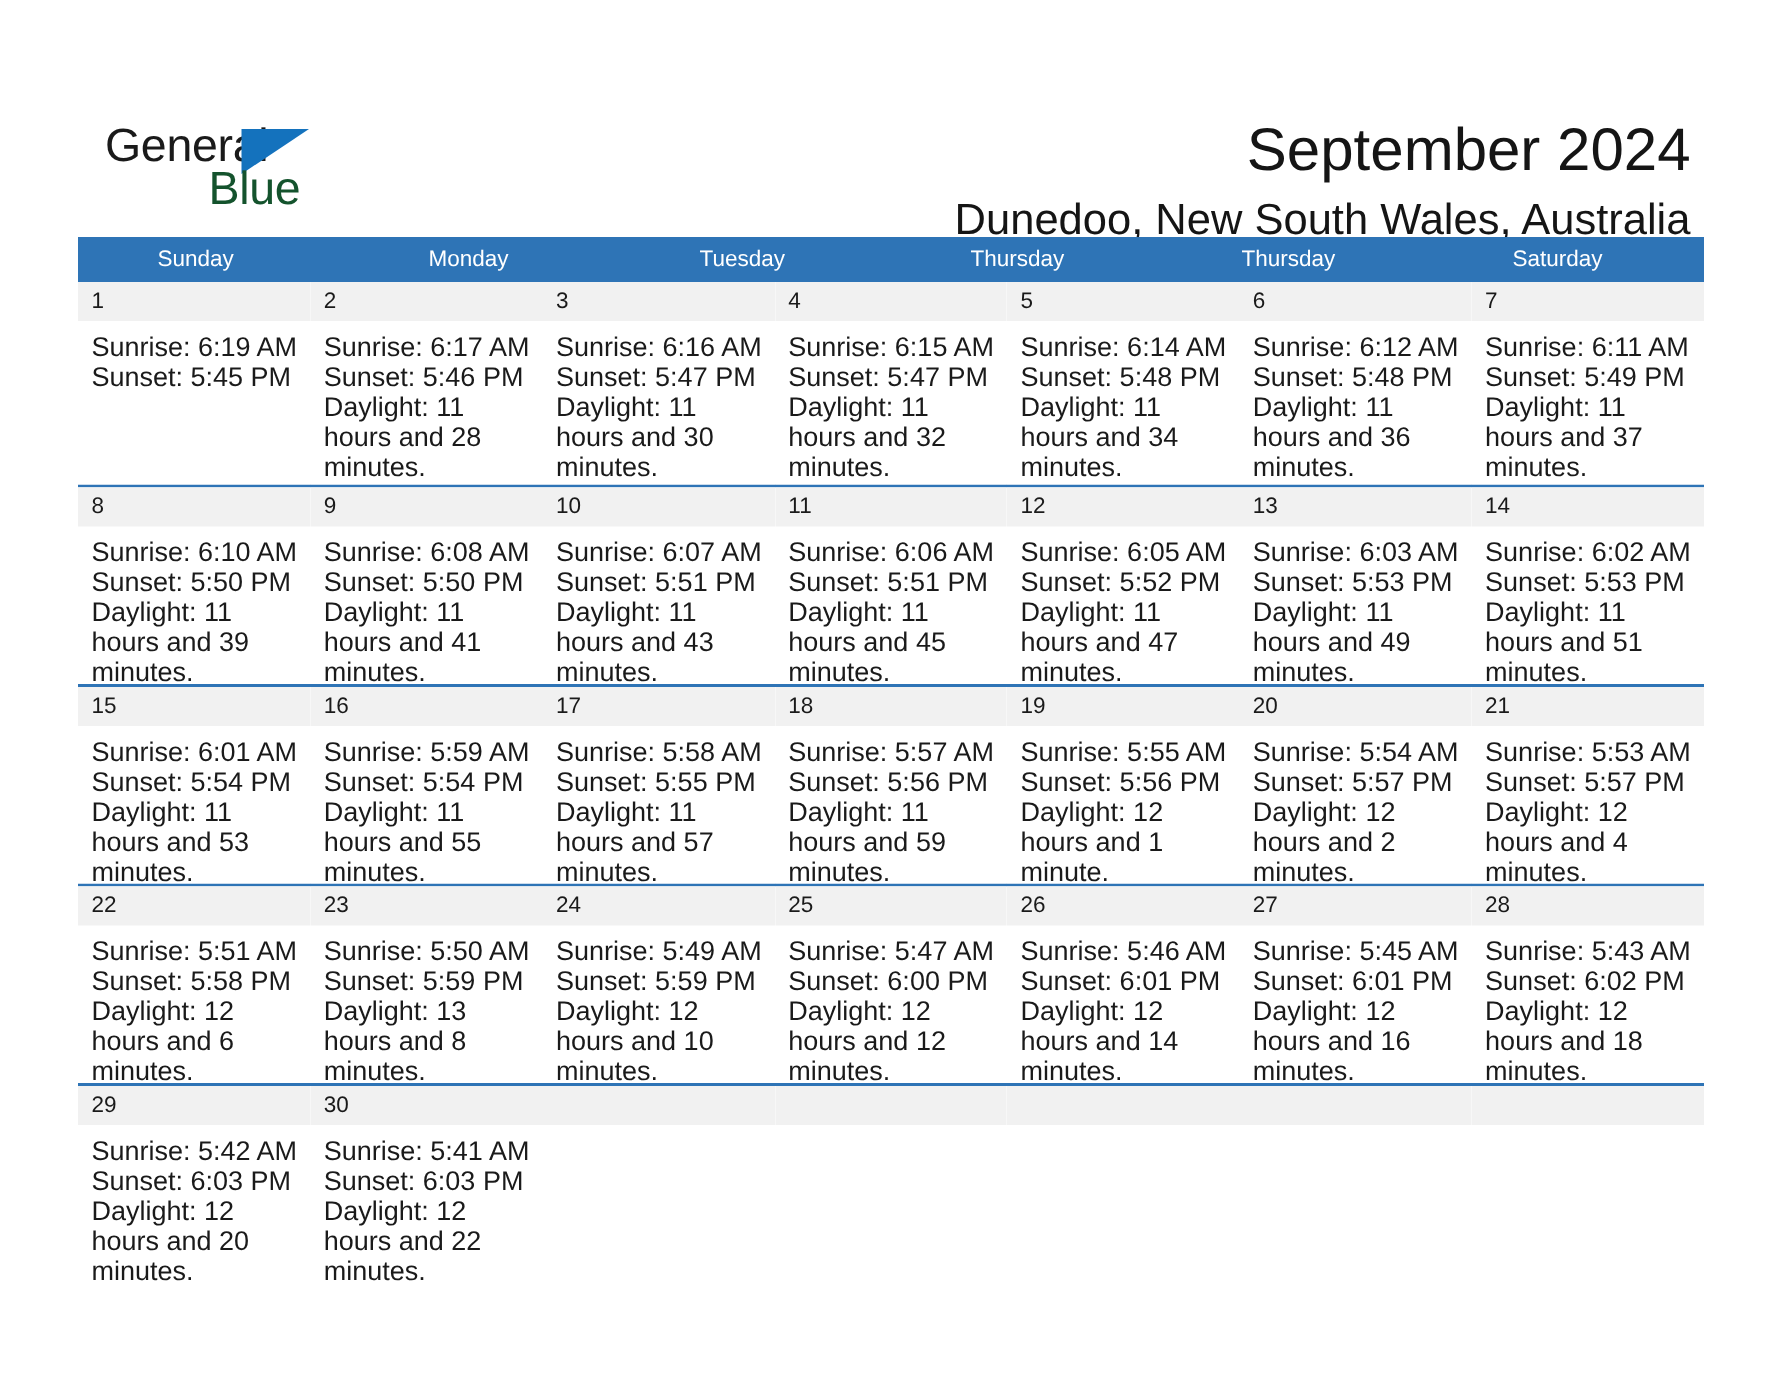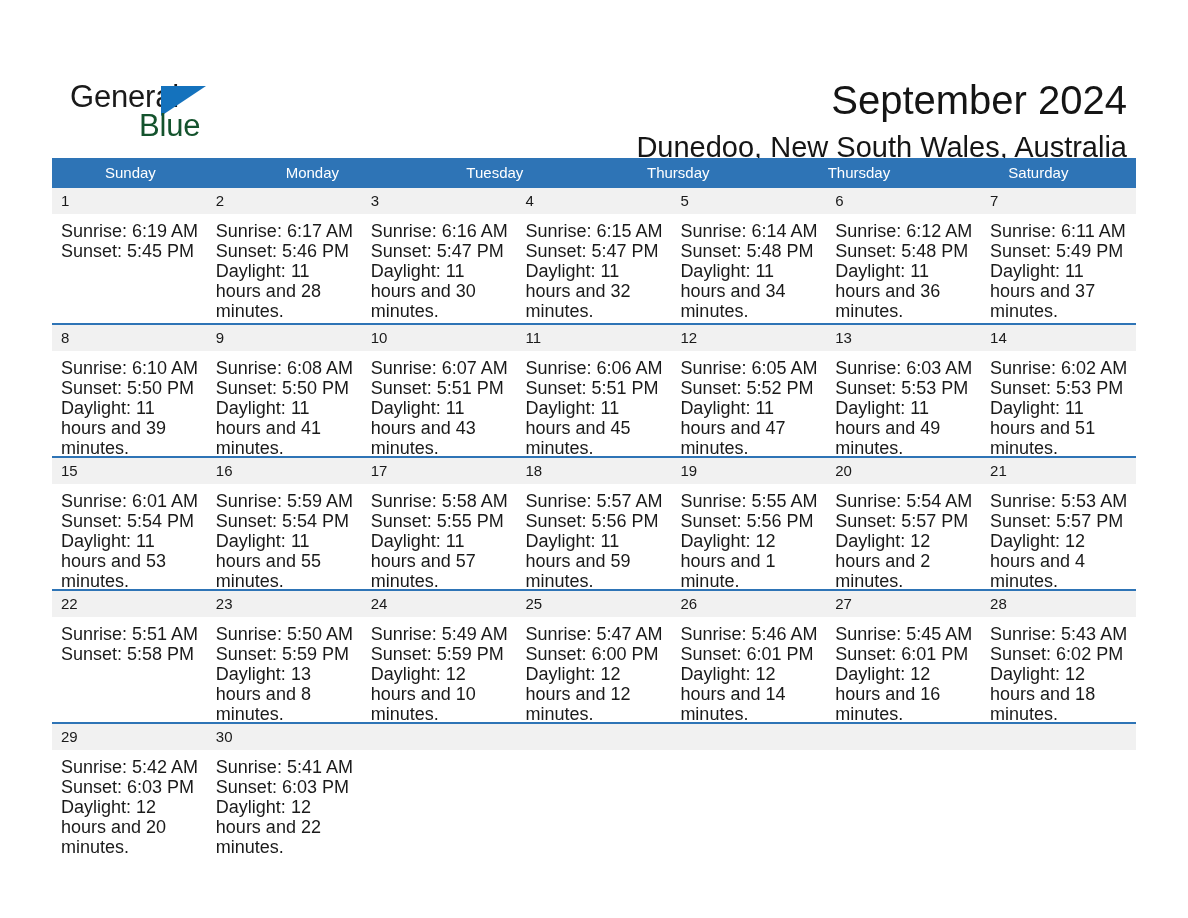--- a/index.html
+++ b/index.html
@@ -371,20 +371,21 @@
         </div>
       </div>
     </div>
 
     <div class="week-row">
       <div class="day-cell filled">
         <div class="daynum-band">22</div>
         <div class="day-body">
           <div class="line">Sunrise: 5:51 AM</div>
           <div class="line">Sunset: 5:58 PM</div>
+          <div class="daylight">Daylight: 12 hours and 6 minutes.</div>
         </div>
       </div>
       <div class="day-cell filled">
         <div class="daynum-band">23</div>
         <div class="day-body">
           <div class="line">Sunrise: 5:50 AM</div>
           <div class="line">Sunset: 5:59 PM</div>
           <div class="daylight">Daylight: 13 hours and 8 minutes.</div>
         </div>
       </div>

